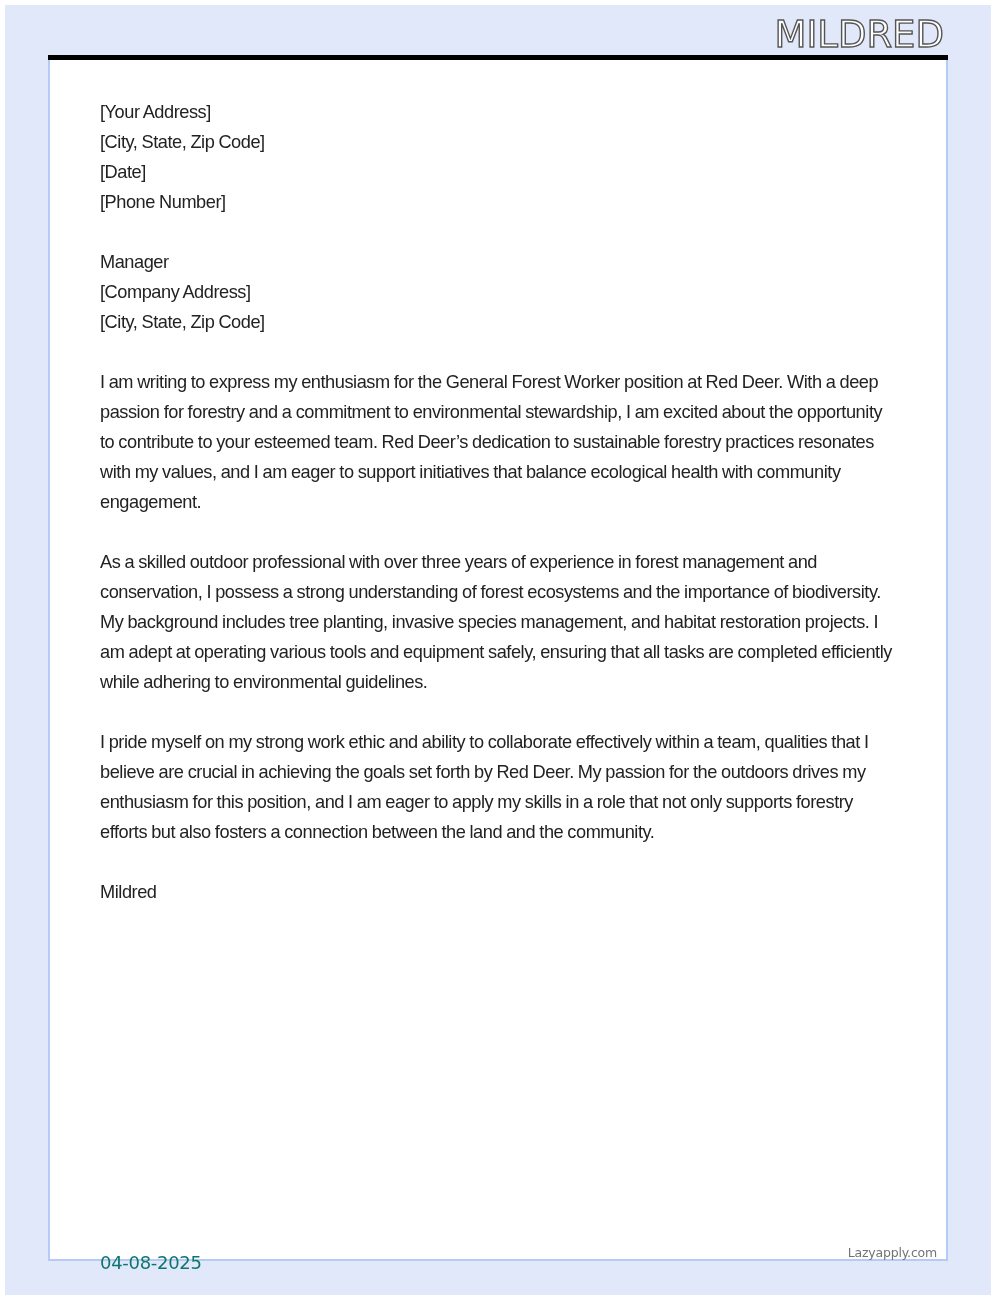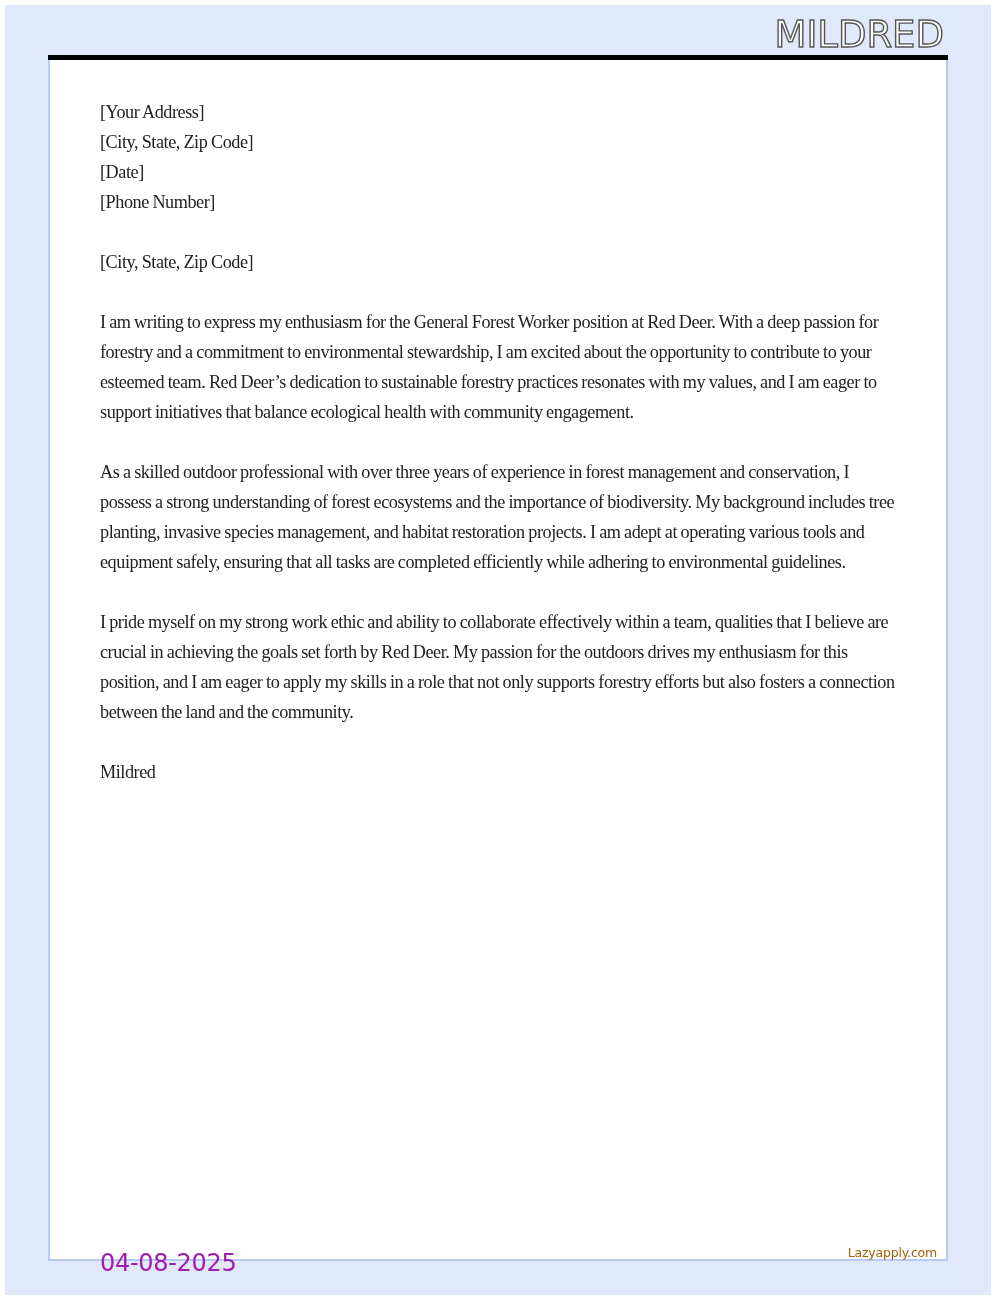--- a/index.html
+++ b/index.html
@@ -51,49 +51,49 @@
       top: 55px;
       width: 900px;
       height: 5px;
       background: #000000;
     }
     .letter {
       position: absolute;
       left: 100px;
       top: 97px;
       width: 800px;
-      font-family: Liberation Serif, serif;
+      font-family: Liberation Sans, sans-serif;
       font-size: 18.2px;
       line-height: 30px;
       color: #222222;
       letter-spacing: -0.45px;
       word-spacing: -0.5px;
     }
     .letter .line { display: block; white-space: nowrap; }
     .letter .gap { display: block; height: 30px; }
     .letter p {
       margin: 0 0 30px 0;
     }
     .date {
       position: absolute;
       left: 100px;
       top: 1248px;
       font-family: "DejaVu Sans", sans-serif;
-      font-size: 24px;
+      font-size: 18px;
       line-height: 30px;
-      color: #a21caf;
+      color: #0f766e;
       letter-spacing: -0.3px;
     }
     .watermark {
       position: absolute;
       right: 59px;
       top: 1245px;
       font-family: "DejaVu Sans", sans-serif;
       font-size: 12.5px;
-      color: #a16207;
+      color: #737373;
       letter-spacing: -0.2px;
     }
   </style>
 </head>
 <body>
 
 <div class="backdrop"></div>
 
 <div class="brand-name">MILDRED</div>
 
@@ -102,20 +102,22 @@
 
 <div class="letter">
   <div>
     <span class="line">[Your Address]</span>
     <span class="line">[City, State, Zip Code]</span>
     <span class="line">[Date]</span>
     <span class="line">[Phone Number]</span>
   </div>
   <span class="gap"></span>
   <div>
+    <span class="line">Manager</span>
+    <span class="line">[Company Address]</span>
     <span class="line">[City, State, Zip Code]</span>
   </div>
   <span class="gap"></span>
   <p>I am writing to express my enthusiasm for the General Forest Worker position at Red Deer. With a deep passion for forestry and a commitment to environmental stewardship, I am excited about the opportunity to contribute to your esteemed team. Red Deer’s dedication to sustainable forestry practices resonates with my values, and I am eager to support initiatives that balance ecological health with community engagement.</p>
   <p>As a skilled outdoor professional with over three years of experience in forest management and conservation, I possess a strong understanding of forest ecosystems and the importance of biodiversity. My background includes tree planting, invasive species management, and habitat restoration projects. I am adept at operating various tools and equipment safely, ensuring that all tasks are completed efficiently while adhering to environmental guidelines.</p>
   <p>I pride myself on my strong work ethic and ability to collaborate effectively within a team, qualities that I believe are crucial in achieving the goals set forth by Red Deer. My passion for the outdoors drives my enthusiasm for this position, and I am eager to apply my skills in a role that not only supports forestry efforts but also fosters a connection between the land and the community.</p>
   <p>Mildred</p>
 </div>
 
 <div class="date">04-08-2025</div>

